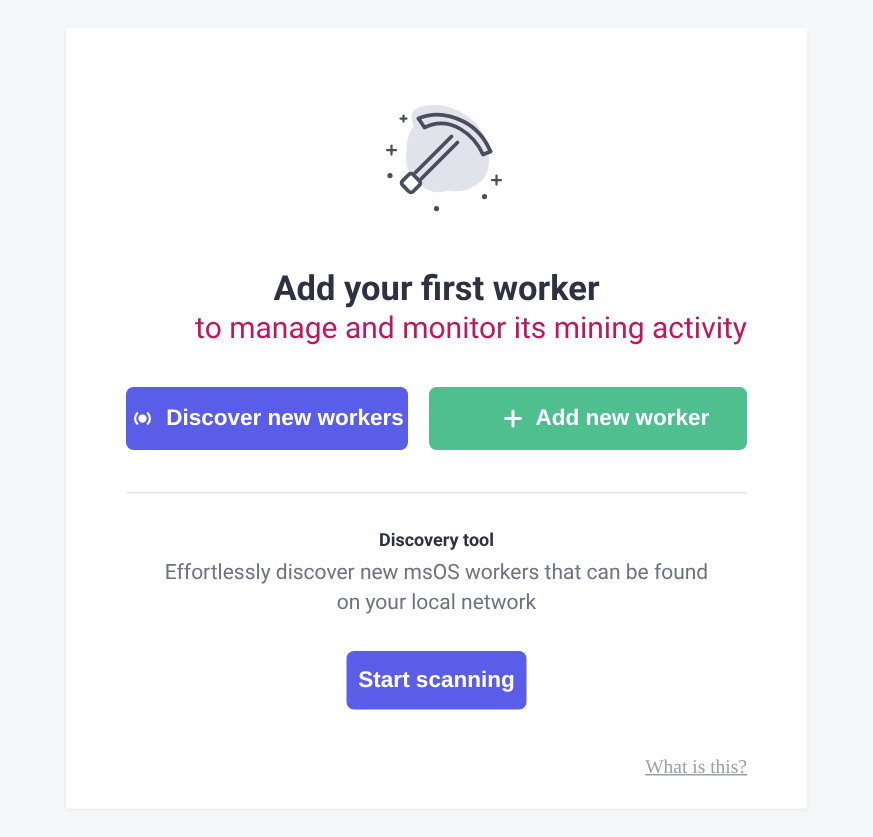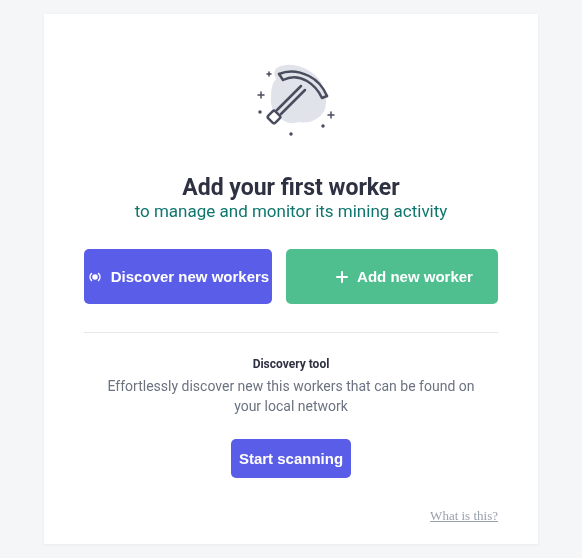--- a/index.html
+++ b/index.html
@@ -29,37 +29,37 @@
       margin-bottom: 20px;
     }
     .hero-title {
       text-align: center;
       font-size: 23px;
       font-weight: 700;
       color: #2d3142;
       margin-bottom: 0;
     }
     .hero-subtitle {
-      text-align: center;
-      font-size: 17px;
-      color: #0f766e;
+      text-align: right;
+      font-size: 20px;
+      color: #be185d;
       margin-bottom: 28px;
     }
     .button-row {
       display: flex;
       gap: 14px;
       margin-bottom: 28px;
     }
     .btn {
       flex: 1;
       display: flex;
       align-items: center;
       justify-content: center;
       gap: 8px;
-      height: 55px;
+      height: 42px;
       border: none;
       border-radius: 5px;
       font-size: 15px;
       font-weight: 600;
       color: #fff;
       cursor: pointer;
     }
     .btn-primary {
       background: #5a5de8;
     }
@@ -166,21 +166,21 @@
           <line x1="2" y1="7" x2="12" y2="7"></line>
         </svg>
       </span>
       <span>Add new worker</span>
     </button>
   </div>
 
   <hr class="divider">
 
   <h2 class="section-title">Discovery tool</h2>
-  <p class="section-desc">Effortlessly discover new this workers that can be found on your local network</p>
+  <p class="section-desc">Effortlessly discover new msOS workers that can be found on your local network</p>
 
   <div class="center-btn-wrap">
     <button class="btn-scan">Start scanning</button>
   </div>
 
   <div class="footer-link">What is this?</div>
 
 </div>
 
 </body></html>

